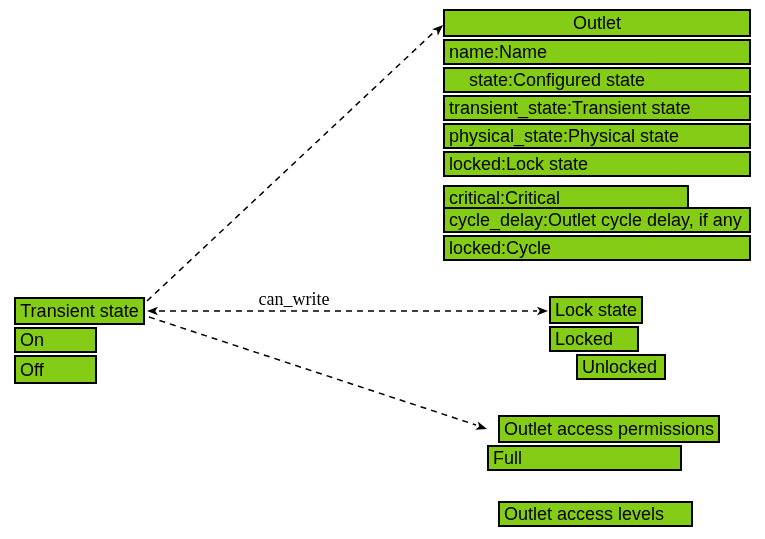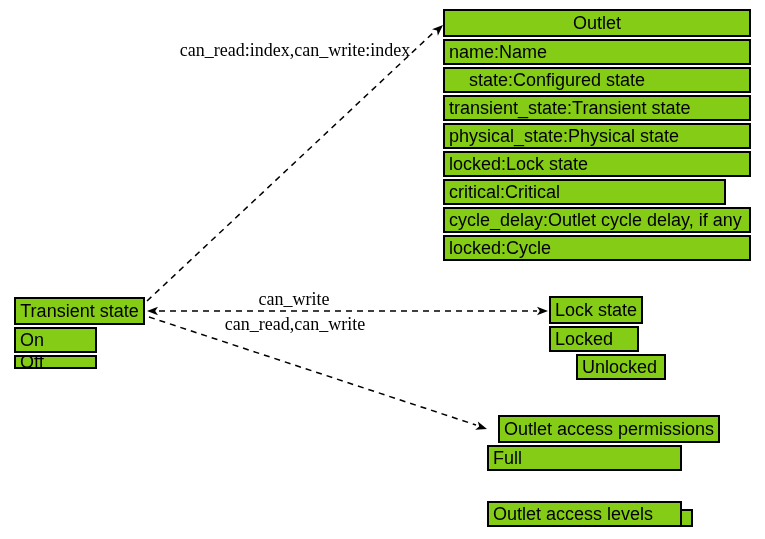--- a/index.html
+++ b/index.html
@@ -67,48 +67,46 @@
       <line x1="159" y1="311" x2="537" y2="311" fill="none" stroke-width="1.5" stroke-dasharray="6,5"></line>
       <path d="M0,0 L-11,-4.3 L-8.2,0 L-11,4.3 Z" transform="translate(147,311) rotate(180)" stroke="none"></path>
       <path d="M0,0 L-11,-4.3 L-8.2,0 L-11,4.3 Z" transform="translate(548,311)" stroke="none"></path>
     </g>
     <g stroke="#000000" fill="#000000">
       <line x1="149" y1="317" x2="476" y2="425" fill="none" stroke-width="1.5" stroke-dasharray="6,5"></line>
       <path d="M0,0 L-11,-4.3 L-8.2,0 L-11,4.3 Z" transform="translate(487,429) rotate(18)" stroke="none"></path>
     </g>
   </svg>
 
-  <span class="edge-label" style="left:295px; top:50px;">can_read:index,can_write:index</span>
   <span class="edge-label" style="left:294px; top:299px;">can_write</span>
-  <span class="edge-label" style="left:295px; top:324px;">can_read,can_write</span>
 
   <div>
     <div class="cell title" style="left:443px; top:9px;  width:308px; height:28px;">Outlet</div>
     <div class="cell field" style="left:443px; top:39px;  width:308px; height:26px;">name:Name</div>
     <div class="cell field" style="left:443px; top:67px;  width:308px; height:26px;padding-left:24px;">state:Configured state</div>
     <div class="cell field" style="left:443px; top:95px;  width:308px; height:26px;">transient_state:Transient state</div>
     <div class="cell field" style="left:443px; top:123px; width:308px; height:26px;">physical_state:Physical state</div>
     <div class="cell field" style="left:443px; top:151px; width:308px; height:26px;">locked:Lock state</div>
-    <div class="cell field" style="left:443px; top:179px; width:283px; height:26px;">critical:Critical</div>
+    <div class="cell field" style="left:443px; top:185px; width:246px; height:26px;">critical:Critical</div>
     <div class="cell field" style="left:443px; top:207px; width:308px; height:26px;">cycle_delay:Outlet cycle delay, if any</div>
     <div class="cell field" style="left:443px; top:235px; width:308px; height:26px;">locked:Cycle</div>
   </div>
 
   <div>
     <div class="cell title" style="left:14px; top:297px; width:131px; height:28px;">Transient state</div>
     <div class="cell field" style="left:14px; top:327px; width:83px; height:26px;">On</div>
-    <div class="cell field" style="left:14px; top:355px; width:83px; height:14px;">Off</div>
+    <div class="cell field" style="left:14px; top:355px; width:83px; height:29px;">Off</div>
   </div>
 
   <div>
     <div class="cell title" style="left:549px; top:296px; width:94px; height:28px;">Lock state</div>
     <div class="cell field" style="left:549px; top:326px; width:90px; height:26px;">Locked</div>
     <div class="cell field" style="left:576px; top:354px; width:90px; height:26px;">Unlocked</div>
   </div>
 
   <div>
     <div class="cell title" style="left:487px; top:415px; width:222px; height:28px;margin-left:11px;">Outlet access permissions</div>
     <div class="cell field" style="left:487px; top:445px; width:195px; height:26px;">Full</div>
     <div class="cell field" style="left:498px; top:473px; width:195px; height:18px;margin-top:36px;">None</div>
-    <div class="cell field" style="left:487px; top:501px; width:195px; height:26px;">Outlet access levels</div>
+    <div class="cell field" style="left:498px; top:501px; width:195px; height:26px;">Outlet access levels</div>
   </div>
 
 </div>
 
 </body></html>

